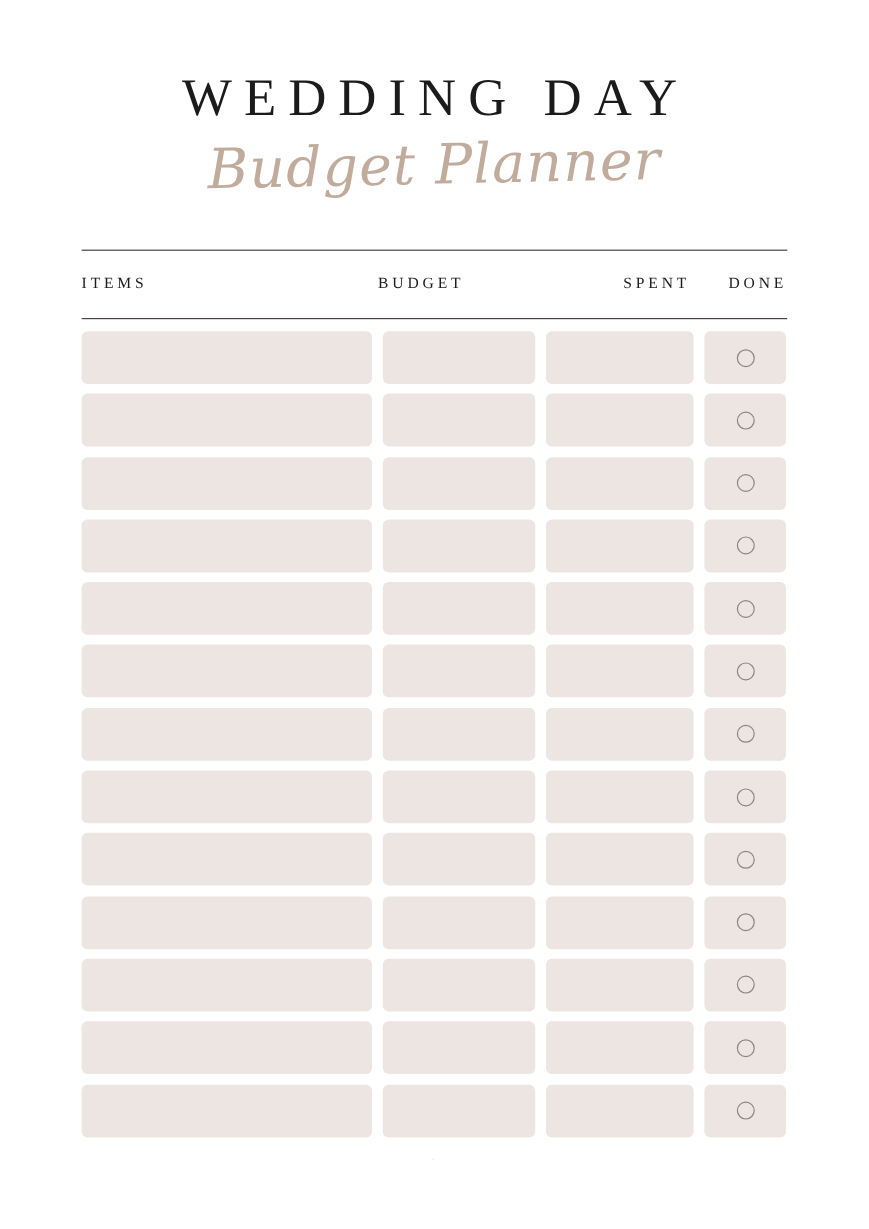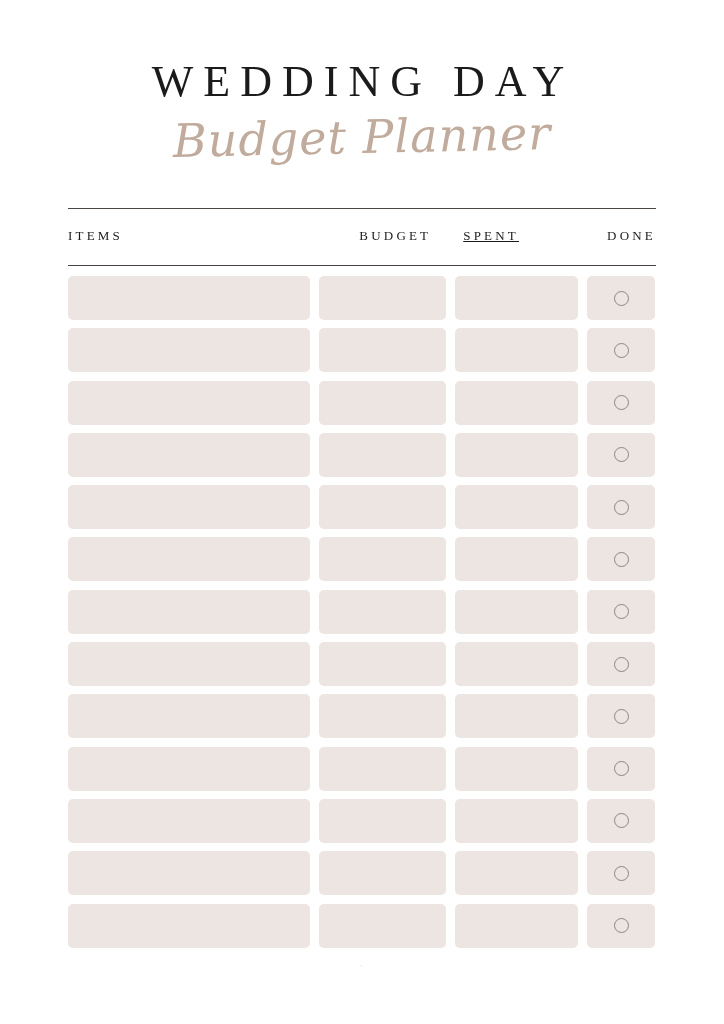--- a/index.html
+++ b/index.html
@@ -71,22 +71,22 @@
     gap: 32px;
   }
   .ch {
     font-family: "Liberation Serif", serif;
     font-size: 13px;
     letter-spacing: 3.2px;
     color: #1b1b1b;
     text-transform: uppercase;
   }
   .ch-items  { width: 250px; text-align: left; }
-  .ch-budget { width: 135px; text-align: right; }
-  .ch-spent  { width: 130px; text-align: left; text-decoration: underline; }
+  .ch-budget { width: 135px; text-align: left; }
+  .ch-spent  { width: 130px; text-align: right; }
   .ch-done   { flex: 1;      }
 
   
   .table {
     position: absolute;
     top: 276px;
     left: 68px;
     right: 68px;
   }
   .row {

